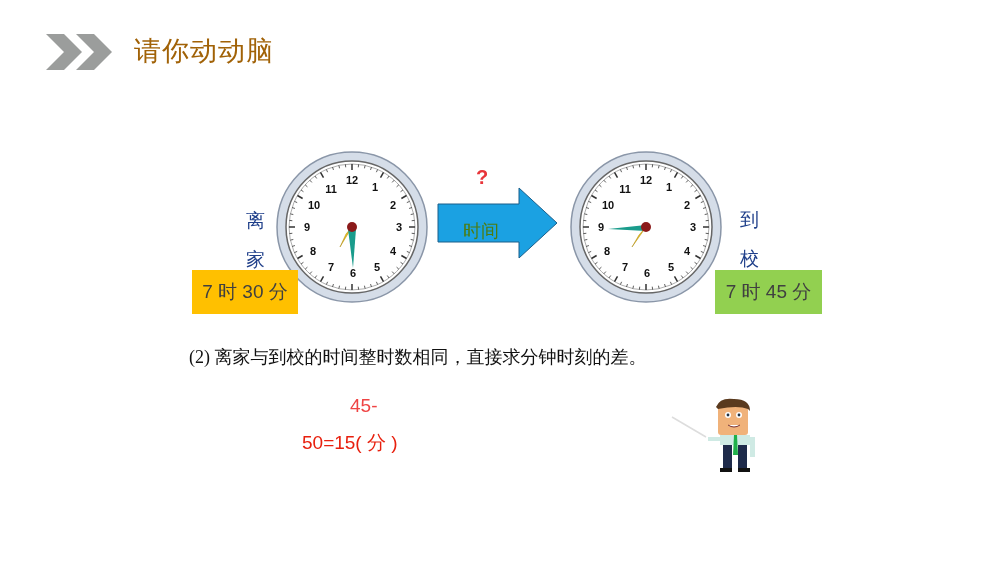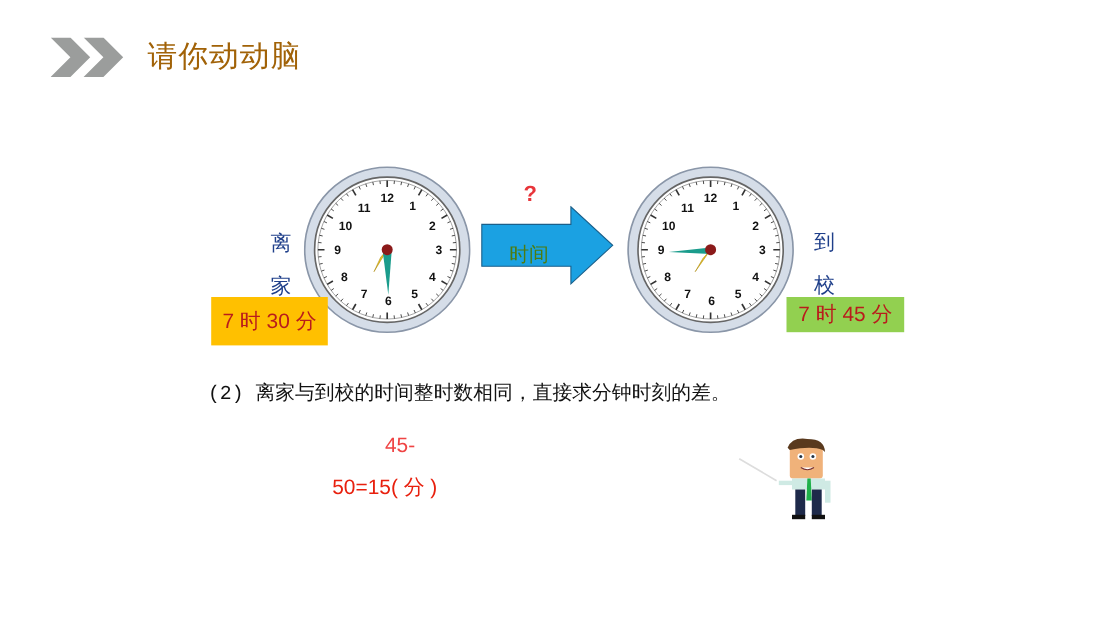--- a/index.html
+++ b/index.html
@@ -2,25 +2,25 @@
 <html><head>
 <meta charset="utf-8">
 <style>
   html,body{margin:0;padding:0;}
   body{width:1000px;height:563px;background:#ffffff;position:relative;overflow:hidden;font-family:"DejaVu Sans","Liberation Sans",sans-serif;}
   .abs{position:absolute;}
   .title-icon{left:46px;top:34px;width:70px;height:36px;}
   .title{left:134px;top:33px;font-size:27px;color:#a16207;letter-spacing:1px;}
   .clock{width:152px;height:152px;}
   .vert-label{font-size:19px;color:#1f3f8a;}
-  .time-box{font-size:19px;color:#b91c1c;display:flex;align-items:center;justify-content:center;font-family:"Liberation Sans",sans-serif;}
+  .time-box{font-size:19px;color:#404040;display:flex;align-items:center;justify-content:center;font-family:"Liberation Sans",sans-serif;}
   .qmark{left:476px;top:166px;color:#e8353a;font-size:20px;font-weight:bold;font-family:"Liberation Sans",sans-serif;}
   .arrow{left:437px;top:187px;width:122px;height:72px;}
   .arrow-label{left:463px;top:219px;font-size:18px;color:#4d7c0f;}
-  .desc{left:189px;top:345px;font-size:18px;color:#111;font-family:Liberation Mono, monospace;}
+  .desc{left:189px;top:345px;font-size:18px;color:#111;font-family:Liberation Serif, serif;}
   .eq1{left:350px;top:395px;font-size:19px;color:#ef4444;font-family:"Liberation Sans",sans-serif;}
   .eq2{left:302px;top:430px;font-size:19px;color:#e8200e;font-family:"Liberation Sans",sans-serif;}
   .teacher{left:668px;top:395px;width:100px;height:80px;}
 </style>
 </head>
 <body>
 
 <svg class="abs title-icon" viewBox="0 0 70 36">
   <polygon points="0,0 18,0 36,18 18,36 0,36 18,18" fill="#9b9d9c"></polygon>
   <polygon points="30,0 48,0 66,18 48,36 30,36 48,18" fill="#9b9d9c"></polygon>
@@ -207,21 +207,21 @@
       <text x="55" y="42">11</text>
   </g>
   <polygon points="76,74 76,80 38,78" fill="#1a9c8c"></polygon>
   <polygon points="76,76 62,96 69,84" fill="#f0c419" stroke="#a8870c" stroke-width="0.5"></polygon>
   <circle cx="76" cy="76" r="5" fill="#8b1a1a"></circle>
 </svg>
 
 <div class="abs vert-label" style="left:740px;top:207px;">到</div>
 <div class="abs vert-label" style="left:740px;top:246px;">校</div>
 
-<div class="abs time-box" style="left:715px;top:270px;width:107px;height:32px;background:#92d050;">
+<div class="abs time-box" style="left:715px;top:270px;width:107px;height:44px;background:#92d050;">
   <span>7 时 45 分</span>
 </div>
 
 <div class="abs desc">(2) 离家与到校的时间整时数相同，直接求分钟时刻的差。</div>
 
 <div class="abs eq1">45-</div>
 <div class="abs eq2">50=15( 分 )</div>
 
 <svg class="abs teacher" viewBox="0 0 100 80">
   <line x1="4" y1="22" x2="38" y2="42" stroke="#ddd" stroke-width="1.5"></line>

